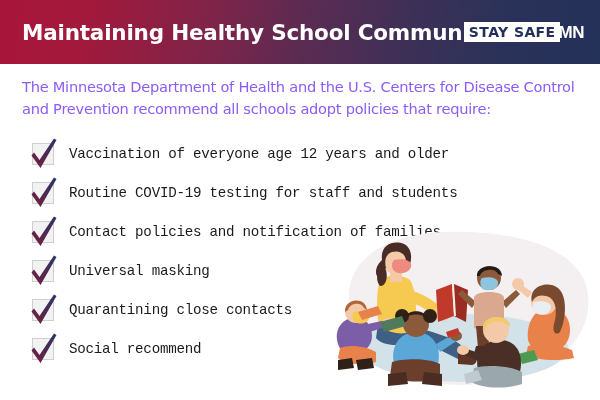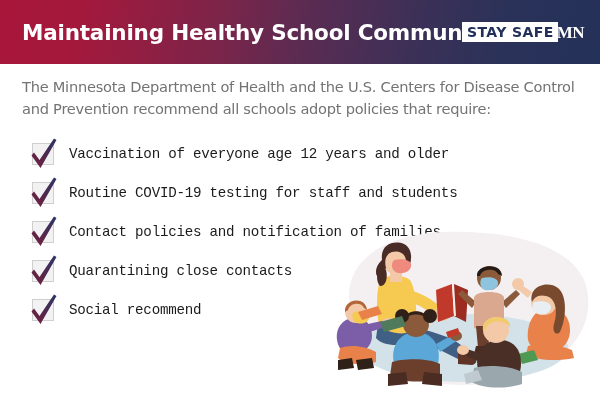--- a/index.html
+++ b/index.html
@@ -63,36 +63,36 @@
     font-family: "DejaVu Sans", sans-serif;
     font-size: 14px;
     font-weight: 700;
     letter-spacing: 0.4px;
     padding: 3px 4px 3px 5px;
     line-height: 1;
     white-space: nowrap;
   }
   .logo-mn {
     color: #ffffff;
-    font-family: Liberation Serif, serif;
+    font-family: Liberation Sans, sans-serif;
     font-size: 17px;
     font-weight: 700;
     letter-spacing: -0.5px;
     line-height: 1;
     margin-left: -1px;
     text-align: center;
   }
 
   
   .intro {
     position: absolute;
     left: 22px;
     top: 76px;
     width: 556px;
-    color: #737373;
+    color: #8b5cf6;
     font-family: "DejaVu Sans", sans-serif;
     font-size: 14.6px;
     line-height: 1.52;
     letter-spacing: -0.25px;
   }
 
   
   .checklist {
     position: absolute;
     left: 30px;
@@ -196,20 +196,29 @@
     <div class="check-item">
       <div class="check-mark-wrap">
         <div class="check-box"></div>
         <svg class="check-svg" viewBox="0 0 30 32">
           <path d="M1.5 17.5 L4 14.5 L9.5 22 L24 0.5 L26.5 2 L10.5 30 Z" fill="url(#cg1)"></path>
         </svg>
       </div>
       <span class="check-label">Contact policies and notification of families</span>
     </div>
 
+    <div class="check-item">
+      <div class="check-mark-wrap">
+        <div class="check-box"></div>
+        <svg class="check-svg" viewBox="0 0 30 32">
+          <path d="M1.5 17.5 L4 14.5 L9.5 22 L24 0.5 L26.5 2 L10.5 30 Z" fill="url(#cg1)"></path>
+        </svg>
+      </div>
+      <span class="check-label">Universal masking</span>
+    </div>
 
     <div class="check-item">
       <div class="check-mark-wrap">
         <div class="check-box"></div>
         <svg class="check-svg" viewBox="0 0 30 32">
           <path d="M1.5 17.5 L4 14.5 L9.5 22 L24 0.5 L26.5 2 L10.5 30 Z" fill="url(#cg1)"></path>
         </svg>
       </div>
       <span class="check-label">Quarantining close contacts</span>
     </div>

